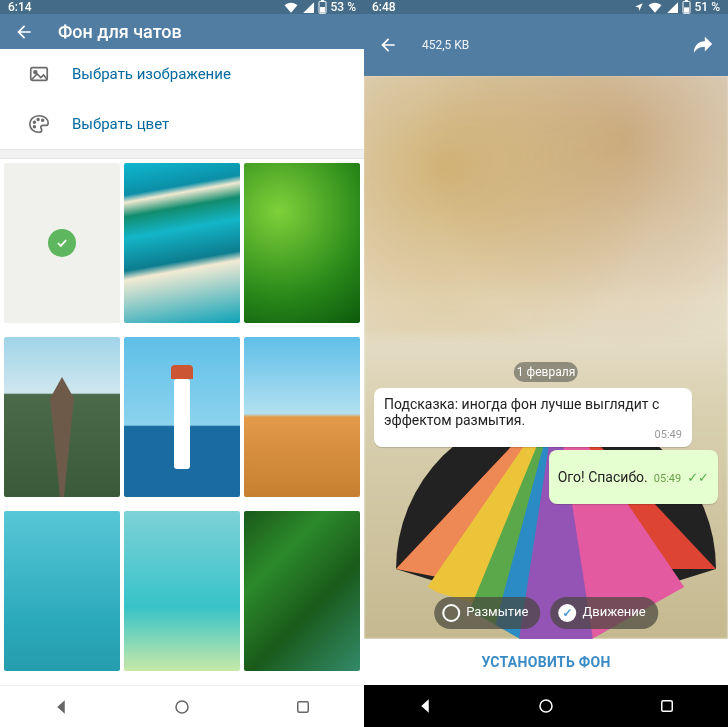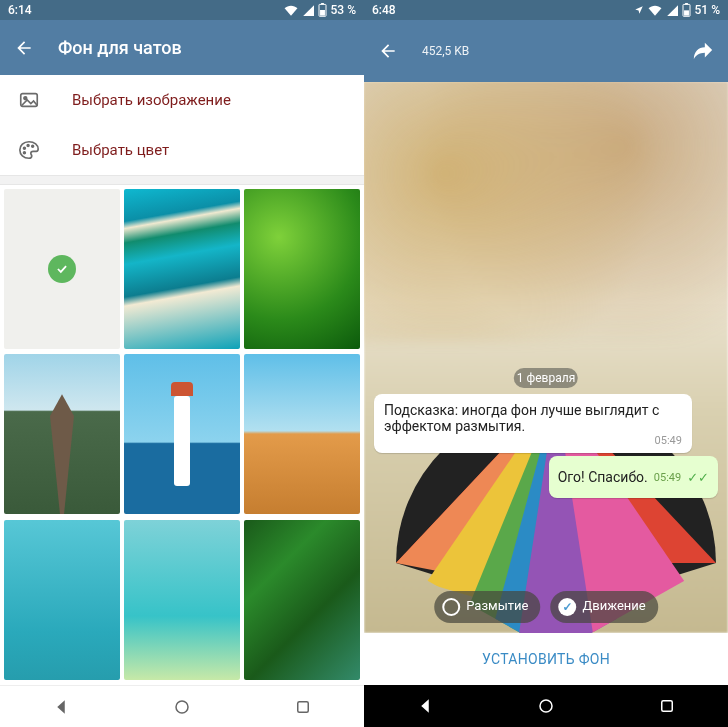--- a/index.html
+++ b/index.html
@@ -1,28 +1,28 @@
 <!DOCTYPE html>
 <html><head>
 <meta charset="utf-8">
 <style>
   * { box-sizing: border-box; margin: 0; padding: 0; }
   body { font-family: Roboto, Arial, sans-serif; background: #333; display: flex; width: 728px; height: 727px; overflow: hidden; }
   .phone { width: 364px; height: 727px; background: #fff; position: relative; display: flex; flex-direction: column; }
-  .status-bar { height: 20px; background: #446b87; color: #fff; display: flex; align-items: center; justify-content: space-between; padding: 0 8px; font-size: 12px; font-weight: 500; }
+  .status-bar { height: 14px; background: #446b87; color: #fff; display: flex; align-items: center; justify-content: space-between; padding: 0 8px; font-size: 12px; font-weight: 500; }
   .status-r { display: flex; align-items: center; gap: 4px; }
   .status-r svg { fill: #fff; }
-  .app-bar { height: 55px; background: #527da3; color: #fff; display: flex; align-items: center; padding: 0 14px; gap: 24px; }
+  .app-bar { height: 35px; background: #527da3; color: #fff; display: flex; align-items: center; padding: 0 14px; gap: 24px; }
   .app-bar.tall { height: 62px; }
   .app-bar .title { font-size: 18px; font-weight: 500; }
   .app-bar .tcol { display: flex; flex-direction: column; }
   .app-bar .sub { font-size: 12px; opacity: .9; }
   .app-bar .spacer { flex: 1; }
   .menu-list { background: #fff; }
-  .menu-item { display: flex; align-items: center; gap: 32px; padding: 14px 18px; color: #7f1d1d; font-size: 15px; }
+  .menu-item { display: flex; align-items: center; gap: 22px; padding: 14px 28px; color: #0369a1; font-size: 15px; }
   .menu-item svg { stroke: #6b6b6b; fill: none; }
   .divider { height: 10px; background: #f2f2f2; border-top: 1px solid #e6e6e6; border-bottom: 1px solid #e6e6e6; }
   .grid { flex: 1; display: grid; grid-template-columns: repeat(3, 1fr); gap: 4px; padding: 4px; overflow: hidden; }
   .thumb { position: relative; height: 160px; border-radius: 2px; overflow: hidden; }
   .thumb .chk { position: absolute; top: 50%; left: 50%; width: 28px; height: 28px; border-radius: 50%; background: #5eb75e; transform: translate(-50%, -50%); display: flex; align-items: center; justify-content: center; }
   .t1 { background: #f0f0ed; }
   .t2 { background: linear-gradient(170deg, #0fb8d0 0%, #0b8fa7 18%, #efe9d0 22%, #118c6e 30%, #14b5c8 42%, #0c7d8f 60%, #f2ead3 65%, #0da2b8 100%); }
   .t3 { background: radial-gradient(circle at 30% 30%, #7fd13a 0%, #2b8a1a 60%, #0c5a0c 100%); }
   .t4 { background: linear-gradient(to bottom, #a0d4e8 0%, #cfe7ef 35%, #4a6a4a 36%, #3a5a3a 100%); position: relative; }
   .t4::after { content: ""; position: absolute; left: 50%; bottom: 0; width: 40px; height: 120px; transform: translateX(-50%); background: #6e5a48; clip-path: polygon(45% 100%, 55% 100%, 80% 18%, 50% 0%, 20% 18%); }
@@ -39,29 +39,29 @@
   .nav-bar.dark svg { fill: #fff; }
 
   .preview-area { flex: 1; position: relative; overflow: hidden; }
   .bgimg { position: absolute; inset: 0; }
   .sky { position: absolute; inset: 0; background: linear-gradient(to bottom, #e4dfd5 0%, #eae2ce 40%, #d9d0b0 60%, #c5b990 100%); filter: blur(1px); }
   .tree { position: absolute; left: -60px; top: -20px; width: 460px; height: 280px; background: radial-gradient(circle at 30% 40%, rgba(196,150,60,.6) 0%, rgba(196,150,60,0) 60%), radial-gradient(circle at 70% 30%, rgba(176,120,50,.5) 0%, rgba(176,120,50,0) 55%); filter: blur(6px); }
   .umbrella { position: absolute; left: 50%; bottom: -40px; transform: translateX(-50%); }
   .date-chip { position: absolute; top: 286px; left: 50%; transform: translateX(-50%); background: rgba(100,100,90,.65); color: #fff; font-size: 12px; padding: 3px 3px; border-radius: 10px; }
   .bubble-in { position: absolute; left: 10px; right: 36px; top: 312px; background: #fff; border-radius: 8px; padding: 8px 10px 6px 10px; font-size: 14px; color: #222; box-shadow: 0 1px 1px rgba(0,0,0,.15); }
   .bubble-in .time { display: block; text-align: right; font-size: 11px; color: #999; margin-top: 0; }
-  .bubble-out { position: absolute; right: 10px; top: 374px; background: #e6ffd0; border-radius: 8px; padding: 13px 9px; font-size: 14px; color: #222; box-shadow: 0 1px 1px rgba(0,0,0,.15); display: flex; align-items: center; gap: 6px; }
+  .bubble-out { position: absolute; right: 10px; top: 374px; background: #e6ffd0; border-radius: 8px; padding: 19px 9px; font-size: 14px; color: #222; box-shadow: 0 1px 1px rgba(0,0,0,.15); display: flex; align-items: flex-end; gap: 6px; }
   .bubble-out .time { font-size: 11px; color: #6aa04a; }
   .bubble-out .ticks { color: #4fae4a; font-size: 13px; }
   .option-row { position: absolute; left: 50%; transform: translateX(-50%); bottom: 10px; display: flex; gap: 10px; }
   .pill { background: rgba(70,70,60,.7); color: #fff; font-size: 13px; padding: 7px 12px 7px 8px; border-radius: 16px; display: flex; gap: 6px; }
   .pill .circ { width: 18px; height: 18px; border-radius: 50%; display: flex; align-items: center; justify-content: center; }
   .pill .circ.off { border: 2px solid #fff; }
   .pill .circ.on { background: #fff; color: #4a9ad0; font-size: 12px; font-weight: bold; }
-  .apply-bar { height: 52px; background: #fff; display: flex; align-items: center; justify-content: center; color: #3a8bc5; font-weight: 400; font-size: 14px; letter-spacing: .3px; }
+  .apply-bar { height: 46px; background: #fff; display: flex; align-items: center; justify-content: center; color: #3a8bc5; font-weight: 700; font-size: 14px; letter-spacing: .3px; }
 </style>
 </head>
 <body>
 
 <div class="phone">
   <div class="status-bar">
     <span>6:14</span>
     <div class="status-r">
       <svg width="14" height="12" viewBox="0 0 24 20">
           <path d="M1 7 C7 1 17 1 23 7 L12 20 Z"></path>

